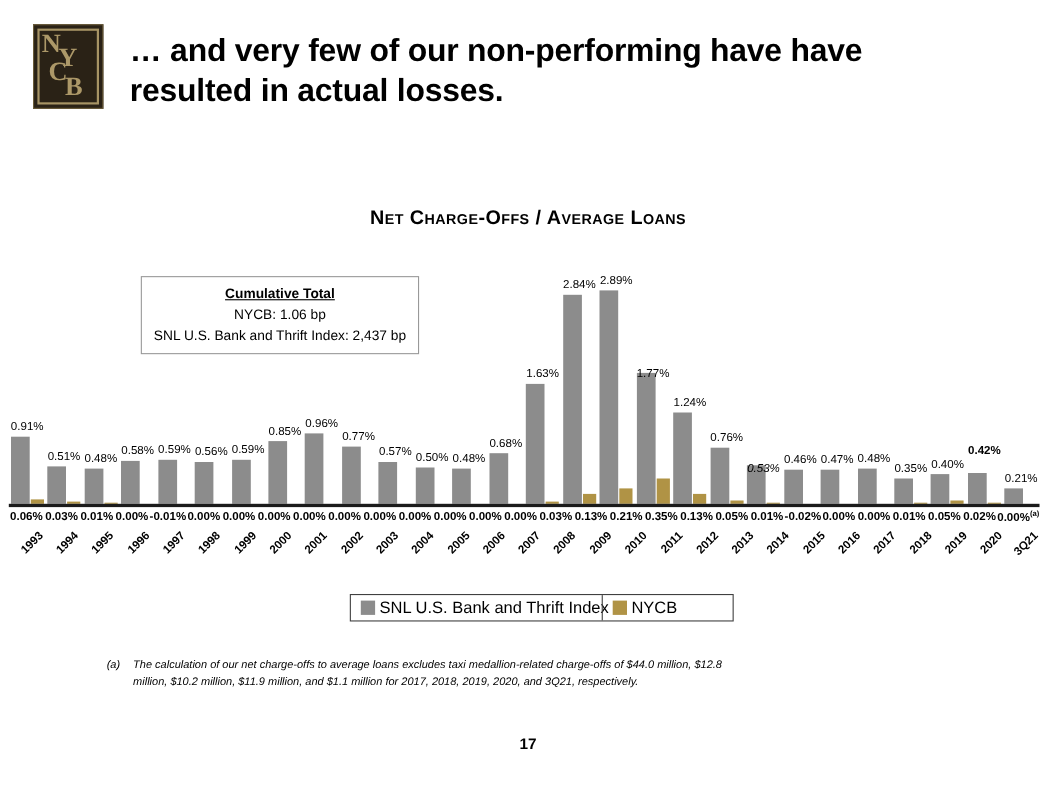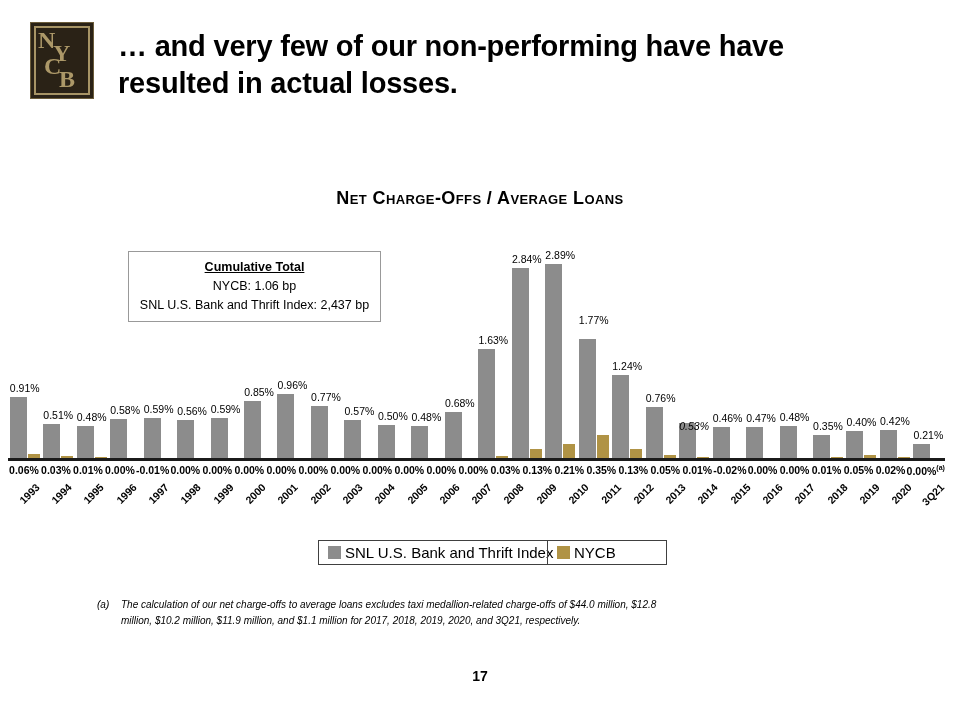--- a/index.html
+++ b/index.html
@@ -173,21 +173,21 @@
           <span class="val" style="bottom: 193.28px;">2.84%</span>
           <div class="bar-a" style="height: 190.28px; background: rgb(140, 140, 140);"></div>
           <div class="bar-b" style="height: 8.71px; background: rgb(176, 147, 69);"></div>
         </div>
         <div class="col">
           <span class="val" style="bottom: 196.63px;">2.89%</span>
           <div class="bar-a" style="height: 193.63px; background: rgb(140, 140, 140);"></div>
           <div class="bar-b" style="height: 14.07px; background: rgb(176, 147, 69);"></div>
         </div>
         <div class="col">
-          <span class="val" style="bottom: 132px;">1.77%</span>
+          <span class="val" style="bottom: 112px;">1.77%</span>
           <div class="bar-a" style="height: 118.59px; background: rgb(140, 140, 140);"></div>
           <div class="bar-b" style="height: 23.45px; background: rgb(176, 147, 69);"></div>
         </div>
         <div class="col">
           <span class="val" style="bottom: 86.08px;">1.24%</span>
           <div class="bar-a" style="height: 83.08px; background: rgb(140, 140, 140);"></div>
           <div class="bar-b" style="height: 8.71px; background: rgb(176, 147, 69);"></div>
         </div>
         <div class="col">
           <span class="val" style="bottom: 53.92px;">0.76%</span>
@@ -218,21 +218,21 @@
           <span class="val" style="bottom: 26.45px;">0.35%</span>
           <div class="bar-a" style="height: 23.45px; background: rgb(140, 140, 140);"></div>
           <div class="bar-b" style="height: 0.67px; background: rgb(176, 147, 69);"></div>
         </div>
         <div class="col">
           <span class="val" style="bottom: 29.8px;">0.40%</span>
           <div class="bar-a" style="height: 26.8px; background: rgb(140, 140, 140);"></div>
           <div class="bar-b" style="height: 3.35px; background: rgb(176, 147, 69);"></div>
         </div>
         <div class="col">
-          <span class="val" style="bottom: 31px;">0.42%</span>
+          <span class="val" style="bottom: 42px; font-weight: bold;">0.42%</span>
           <div class="bar-a" style="height: 28.14px; background: rgb(140, 140, 140);"></div>
           <div class="bar-b" style="height: 1.34px; background: rgb(176, 147, 69);"></div>
         </div>
         <div class="col">
           <span class="val" style="bottom: 17.07px;">0.21%</span>
           <div class="bar-a" style="height: 14.07px; background: rgb(140, 140, 140);"></div>
           <div class="bar-b" style="height: 0px; background: rgb(176, 147, 69);"></div>
         </div>
       </div>
   </div>

